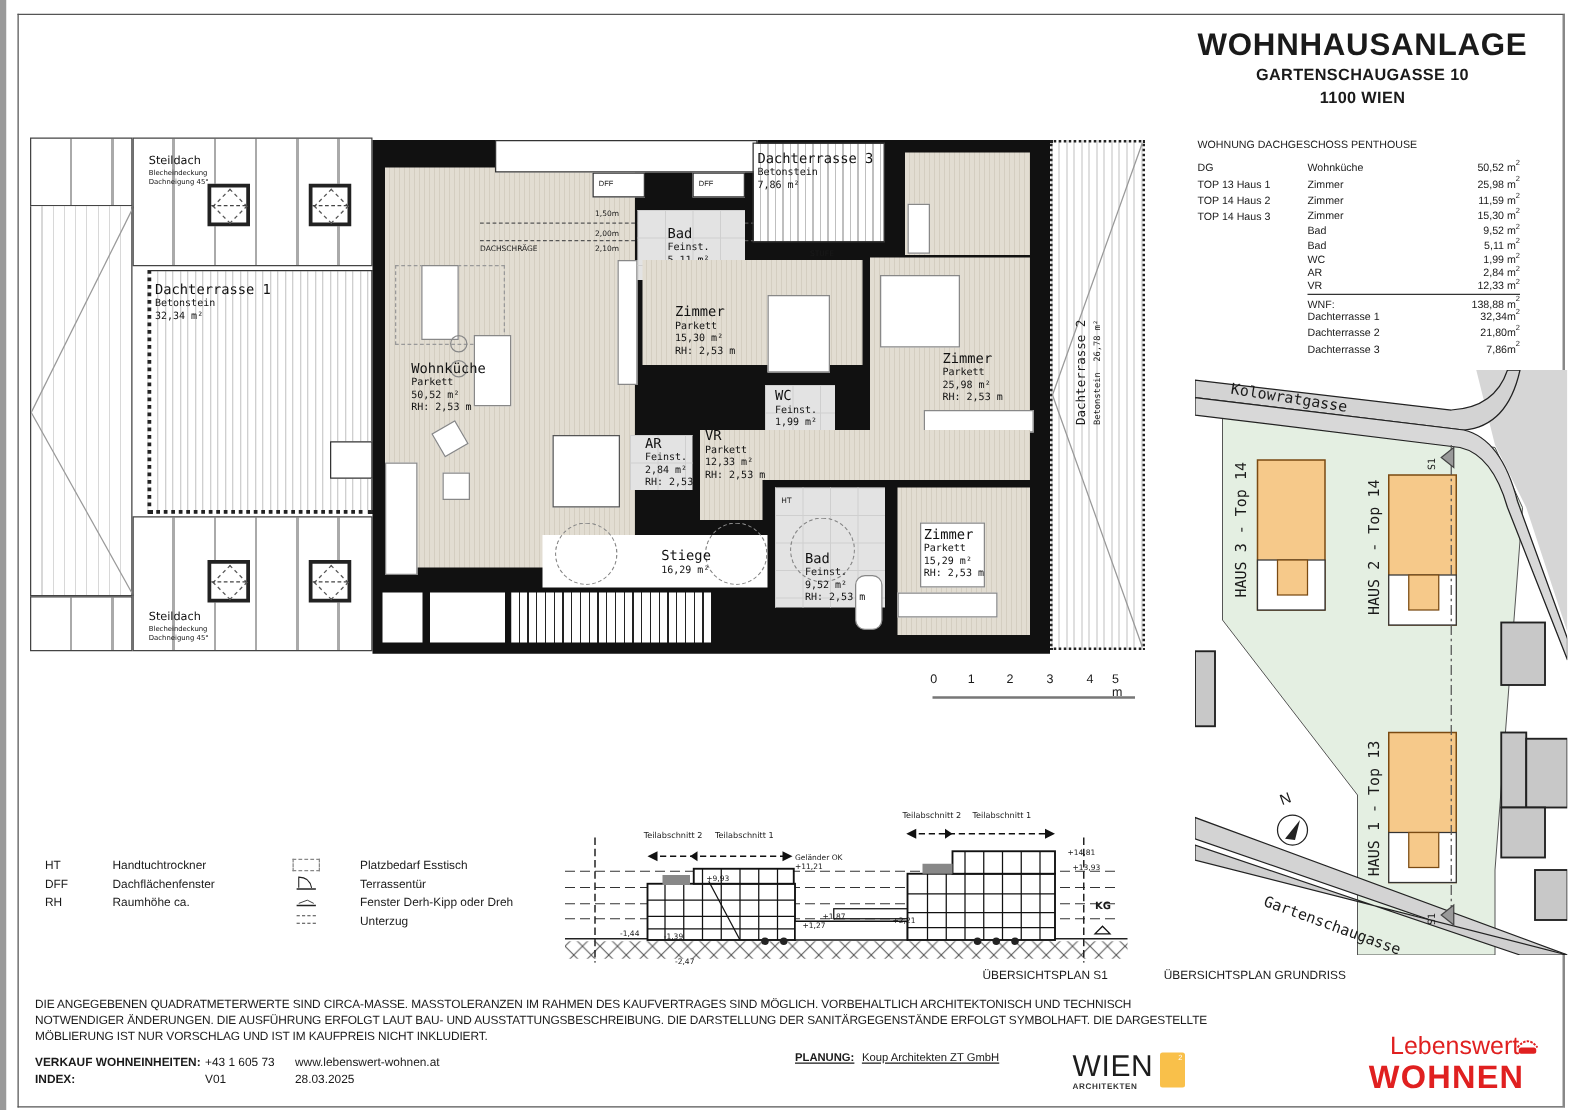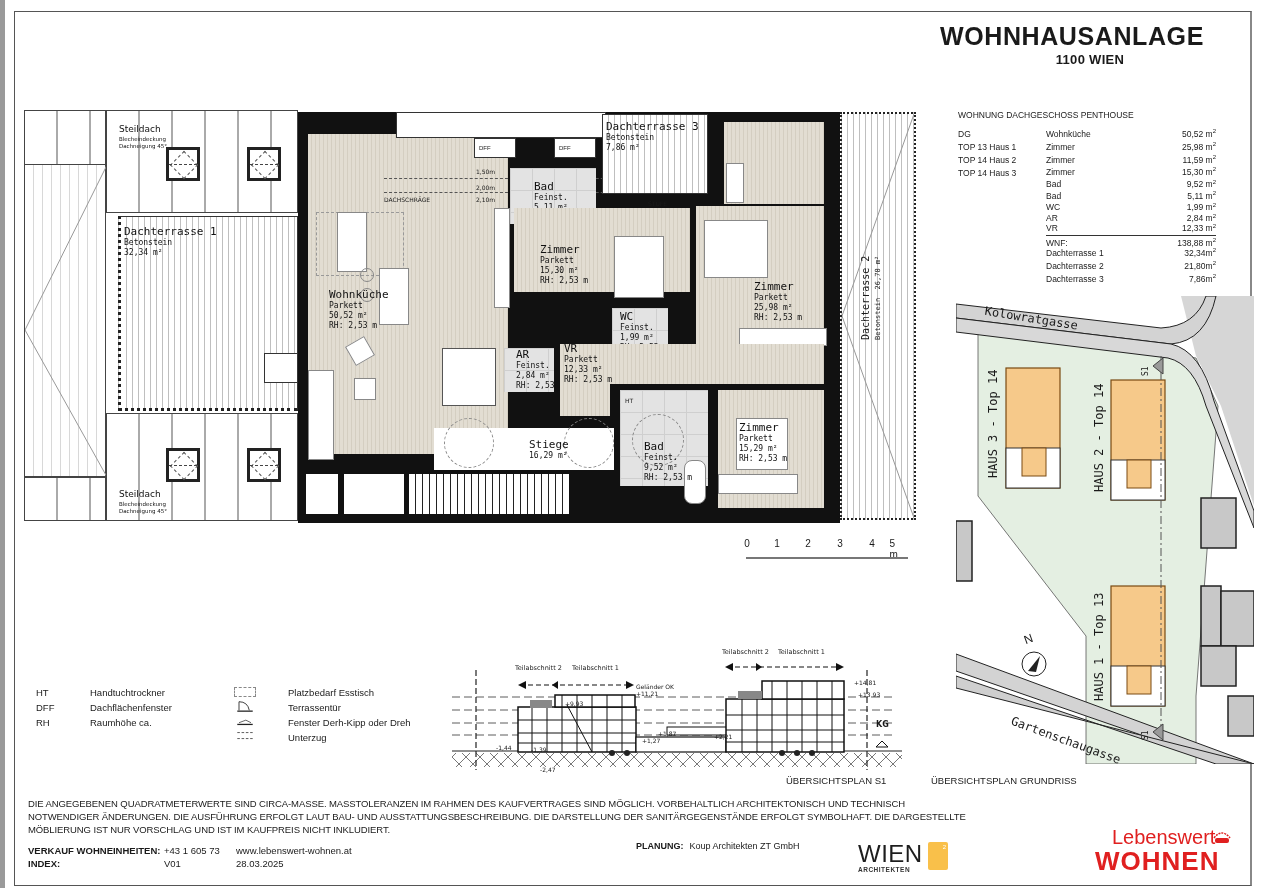--- a/index.html
+++ b/index.html
@@ -3,21 +3,21 @@
 <meta charset="utf-8">
 <style>
   * { box-sizing: border-box; margin: 0; padding: 0; }
   html, body { width: 1264px; height: 888px; background: #ffffff; overflow: hidden; }
   body { font-family: "Liberation Sans", sans-serif; color: #1a1a1a; position: relative; }
   .page-edge-left { position: absolute; left: 0; top: 0; width: 5px; height: 888px; background: #9a9a9a; }
   .frame { position: absolute; left: 14px; top: 11px; width: 1238px; height: 875px; border-left: 1px solid #555; border-top: 1px solid #555; border-right: 2px solid #888; border-bottom: 1px solid #555; }
   .abs { position: absolute; }
 
   
-  .title-main { position: absolute; left: 940px; top: 22px; width: 300px; text-align: left; font-size: 25px; font-weight: 700; letter-spacing: 0.6px; }
+  .title-main { position: absolute; left: 940px; top: 22px; width: 300px; text-align: center; font-size: 25px; font-weight: 700; letter-spacing: 0.6px; }
   .title-sub { position: absolute; left: 940px; top: 51px; width: 300px; text-align: center; font-size: 13px; font-weight: 700; letter-spacing: 0.3px; line-height: 18px; }
 
   
   .area-title { position: absolute; left: 958px; top: 110px; font-size: 8.5px; }
   .area-left { position: absolute; left: 958px; top: 128px; font-size: 8.5px; line-height: 13px; }
   .area-rows { position: absolute; left: 1046px; top: 128px; width: 170px; font-size: 8.5px; }
   .area-row { display: flex; justify-content: space-between; height: 12.8px; line-height: 12.8px; }
   .area-row.total { border-top: 1px solid #333; margin-top: 1px; padding-top: 1px; }
   sup { font-size: 6px; vertical-align: top; line-height: 1; }
 
@@ -59,39 +59,40 @@
   .siteplan-caption { position: absolute; left: 931px; top: 775px; font-size: 9.5px; }
 
   
   .siteplan { position: absolute; left: 956px; top: 296px; width: 298px; height: 468px; overflow: hidden; }
 
   
   .disclaimer { position: absolute; left: 28px; top: 797px; width: 940px; font-size: 9.5px; line-height: 13px; letter-spacing: -0.1px; }
   .footer-grid { position: absolute; left: 28px; top: 844px; font-size: 9.5px; line-height: 13px; }
   .footer-grid .lbl { position: absolute; font-weight: 700; white-space: nowrap; }
   .footer-grid .v { position: absolute; white-space: nowrap; }
-  .planning { position: absolute; left: 636px; top: 841px; font-size: 9px; white-space: nowrap; }
+  .planning { position: absolute; left: 636px; top: 841px; font-size: 9px; white-space: nowrap; text-decoration: underline; }
   .planning b { font-weight: 700; margin-right: 6px; }
   .koup { position: absolute; left: 858px; top: 842px; }
   .koup .k { font-size: 24px; font-weight: 400; letter-spacing: 0.5px; color: #1d1d1d; line-height: 24px; }
   .koup .a { font-size: 6.5px; font-weight: 700; color: #333; letter-spacing: 0.5px; margin-top: 0px; }
   .koup .sq { position: absolute; left: 70px; top: 0px; width: 20px; height: 28px; background: #f9c04a; border-radius: 2px; color: #fff; font-size: 6px; text-align: right; padding: 2px 2px 0 0; }
   .lw { position: absolute; left: 1095px; top: 826px; color: #e02020; }
   .lw .l1 { font-size: 20px; line-height: 22px; margin-left: 17px; }
   .lw .l2 { font-size: 26px; line-height: 26px; font-weight: 900; letter-spacing: 1px; }
   .lw-icon { position: absolute; left: 1212px; top: 829px; width: 20px; height: 16px; }
 </style>
 </head>
 <body>
 
 <div class="page-edge-left"></div>
 <div class="frame"></div>
 
 <div class="title-main">WOHNHAUSANLAGE</div>
 <div class="title-sub">
+  <div>GARTENSCHAUGASSE 10</div>
   <div>1100 WIEN</div>
 </div>
 
 <div class="area-title">WOHNUNG DACHGESCHOSS PENTHOUSE</div>
 <div class="area-left">
   <div>DG</div>
   <div>TOP 13 Haus 1</div>
   <div>TOP 14 Haus 2</div>
   <div>TOP 14 Haus 3</div>
 </div>

